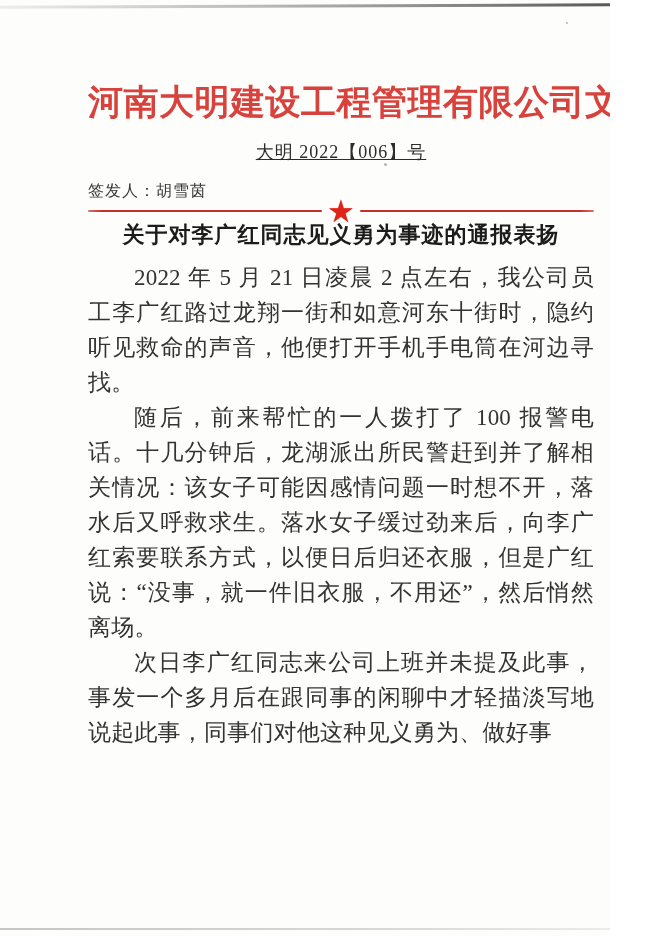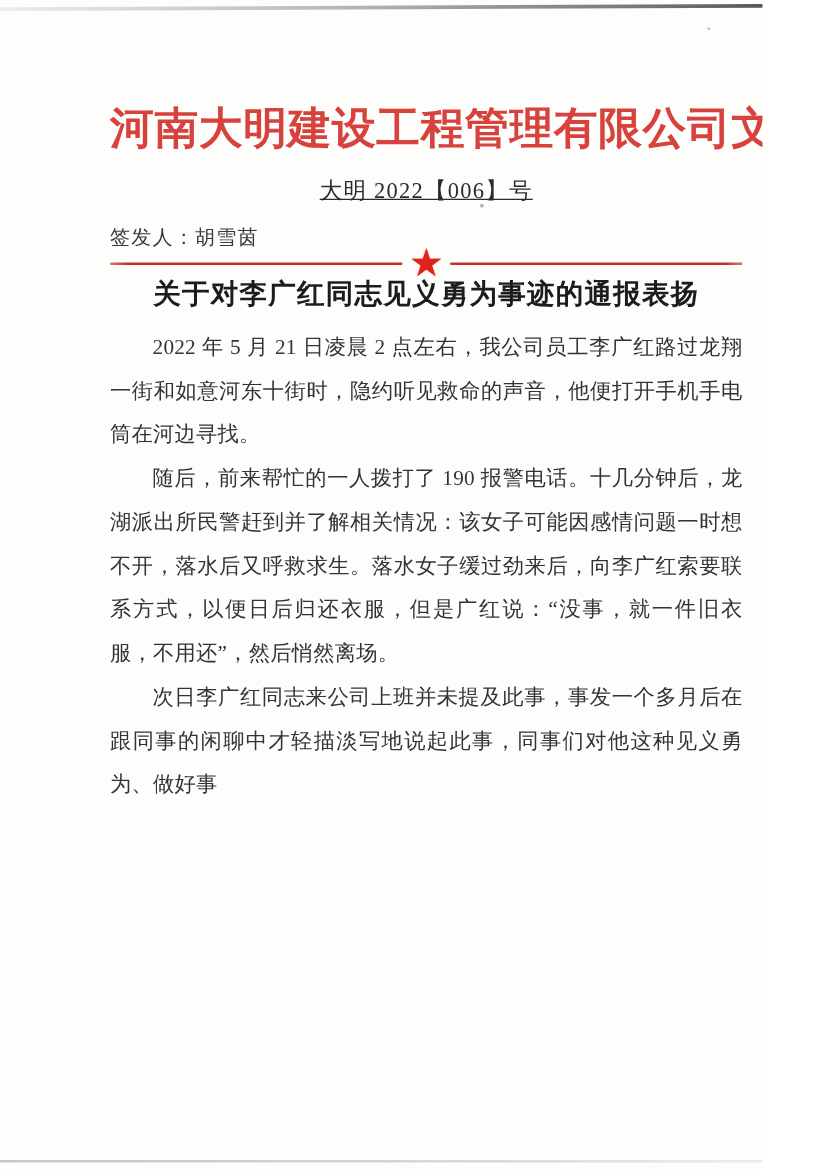--- a/index.html
+++ b/index.html
@@ -59,21 +59,21 @@
     flex:0 0 auto; margin:0 5px; font-family:"DejaVu Sans",sans-serif;
     font-size:31px; line-height:20px; color:var(--star-red);
     text-shadow:0 0 1px rgba(224,35,24,.6);
   }
   .doc-title{
     line-height:28px; font-size:22px; font-weight:bold;
     font-family:"Liberation Sans","DejaVu Sans",sans-serif; text-align:center;
     color:#1c1c1c; letter-spacing:1px; white-space:nowrap;
   }
   .body{
-    margin-top:11px; font-size:17px; line-height:35px; color:var(--body-text);
+    margin-top:11px; font-size:23px; line-height:35px; color:var(--body-text);
     text-align:justify; letter-spacing:0.2px;
   }
   .body p{margin:0; text-indent:2em;}
 </style>
 </head>
 <body>
 
 <div class="page">
   <div class="scan-top"></div>
   <div class="scan-right-band"></div>
@@ -92,17 +92,17 @@
     <div class="divider">
       <div class="rule left"></div>
       <div class="star">★</div>
       <div class="rule right"></div>
     </div>
 
     <div class="doc-title">关于对李广红同志见义勇为事迹的通报表扬</div>
 
     <div class="body">
       <p>2022 年 5 月 21 日凌晨 2 点左右，我公司员工李广红路过龙翔一街和如意河东十街时，隐约听见救命的声音，他便打开手机手电筒在河边寻找。</p>
-      <p>随后，前来帮忙的一人拨打了 190 报警电话。十几分钟后，龙湖派出所民警赶到并了解相关情况：该女子可能因感情问题一时想不开，落水后又呼救求生。落水女子缓过劲来后，向李广红索要联系方式，以便日后归还衣服，但是广红说：“没事，就一件旧衣服，不用还”，然后悄然离场。</p>
+      <p>随后，前来帮忙的一人拨打了 100 报警电话。十几分钟后，龙湖派出所民警赶到并了解相关情况：该女子可能因感情问题一时想不开，落水后又呼救求生。落水女子缓过劲来后，向李广红索要联系方式，以便日后归还衣服，但是广红说：“没事，就一件旧衣服，不用还”，然后悄然离场。</p>
       <p>次日李广红同志来公司上班并未提及此事，事发一个多月后在跟同事的闲聊中才轻描淡写地说起此事，同事们对他这种见义勇为、做好事</p>
     </div>
   </div>
 </div>
 
 </body></html>

